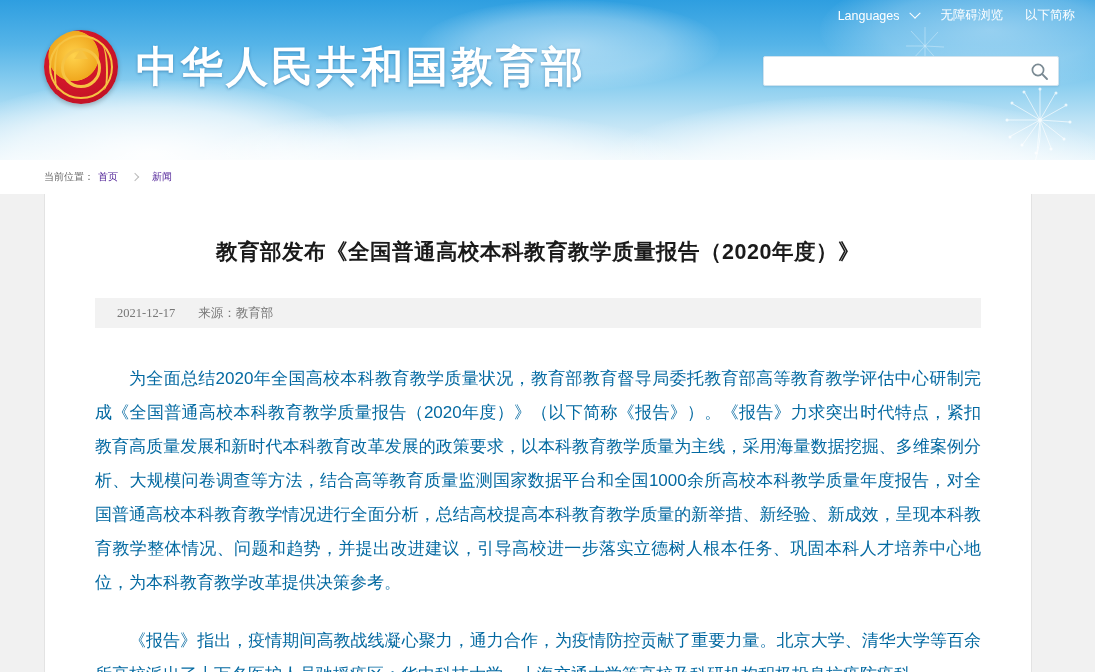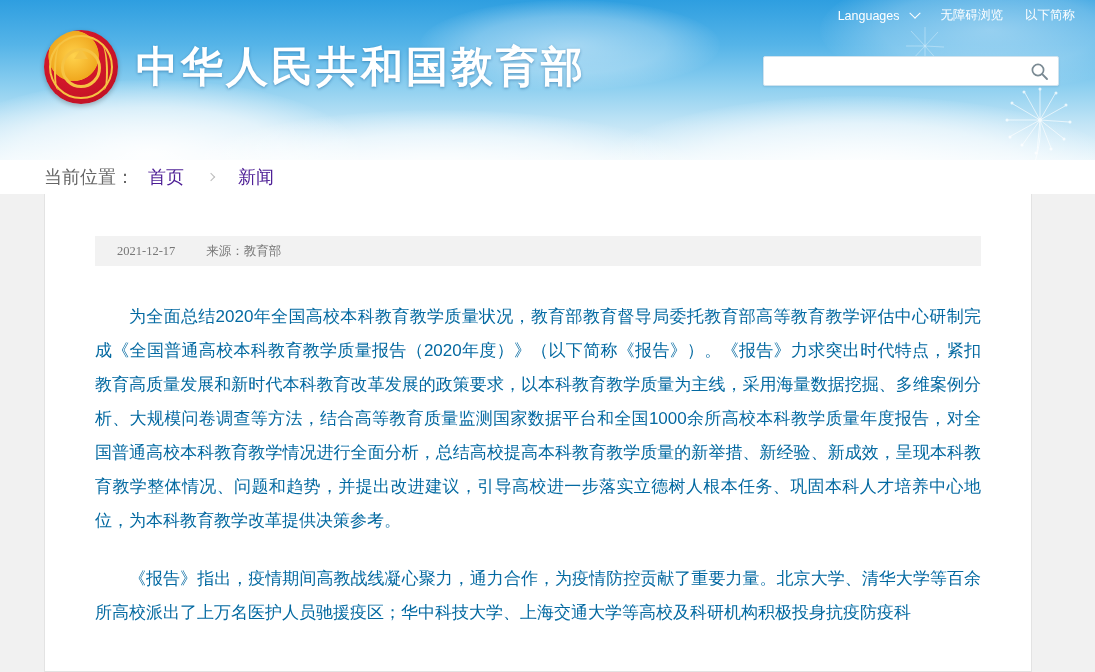--- a/index.html
+++ b/index.html
@@ -171,23 +171,23 @@
   .search-btn svg { display: block; }
 
   
   .crumb-bar {
     width: 1095px;
     height: 34px;
     background: #ffffff;
     display: flex;
     align-items: center;
     padding: 0 0 0 44px;
-    font-size: 18px;
+    font-size: 10px;
     color: #666;
-    gap: 14px;
+    gap: 4px;
   }
   .crumb-label { color: #666; }
   .crumb-link { color: #4c1d95; text-decoration: none; cursor: pointer; }
   .crumb-sep {
     display: inline-block;
     width: 6px; height: 6px;
     border-right: 1.4px solid #bbb;
     border-bottom: 1.4px solid #bbb;
     transform: rotate(-45deg);
     margin: 0 10px;
@@ -219,21 +219,21 @@
     text-align: center;
     line-height: 1.5;
     letter-spacing: .5px;
     margin: 0 0 30px 0;
   }
   .meta-bar {
     background: #f2f2f2;
     height: 30px;
     display: flex;
     align-items: center;
-    gap: 15px;
+    gap: 7px;
     padding: 0 22px;
     font-size: 12.5px;
     color: #777;
     margin-bottom: 34px;
   }
   .meta-date { font-family: "Liberation Serif", serif; }
   .meta-source { font-family: "Liberation Serif", serif; margin-left: 16px; }
 
   .body-text p {
     margin: 0 0 24px 0;
@@ -339,20 +339,21 @@
 
 <div class="crumb-bar">
   <span class="crumb-label">当前位置：</span>
   <a class="crumb-link">首页</a>
   <i class="crumb-sep"></i>
   <a class="crumb-link">新闻</a>
 </div>
 
 <div class="page-bg">
   <div class="card">
+    <h1 class="article-title">教育部发布《全国普通高校本科教育教学质量报告（2020年度）》</h1>
 
     <div class="meta-bar">
       <span class="meta-date">2021-12-17</span>
       <span class="meta-source">来源：教育部</span>
     </div>
 
     <div class="body-text">
       <p>为全面总结2020年全国高校本科教育教学质量状况，教育部教育督导局委托教育部高等教育教学评估中心研制完成《全国普通高校本科教育教学质量报告（2020年度）》（以下简称《报告》）。《报告》力求突出时代特点，紧扣教育高质量发展和新时代本科教育改革发展的政策要求，以本科教育教学质量为主线，采用海量数据挖掘、多维案例分析、大规模问卷调查等方法，结合高等教育质量监测国家数据平台和全国1000余所高校本科教学质量年度报告，对全国普通高校本科教育教学情况进行全面分析，总结高校提高本科教育教学质量的新举措、新经验、新成效，呈现本科教育教学整体情况、问题和趋势，并提出改进建议，引导高校进一步落实立德树人根本任务、巩固本科人才培养中心地位，为本科教育教学改革提供决策参考。</p>
       <p>《报告》指出，疫情期间高教战线凝心聚力，通力合作，为疫情防控贡献了重要力量。北京大学、清华大学等百余所高校派出了上万名医护人员驰援疫区；华中科技大学、上海交通大学等高校及科研机构积极投身抗疫防疫科</p>
     </div>

